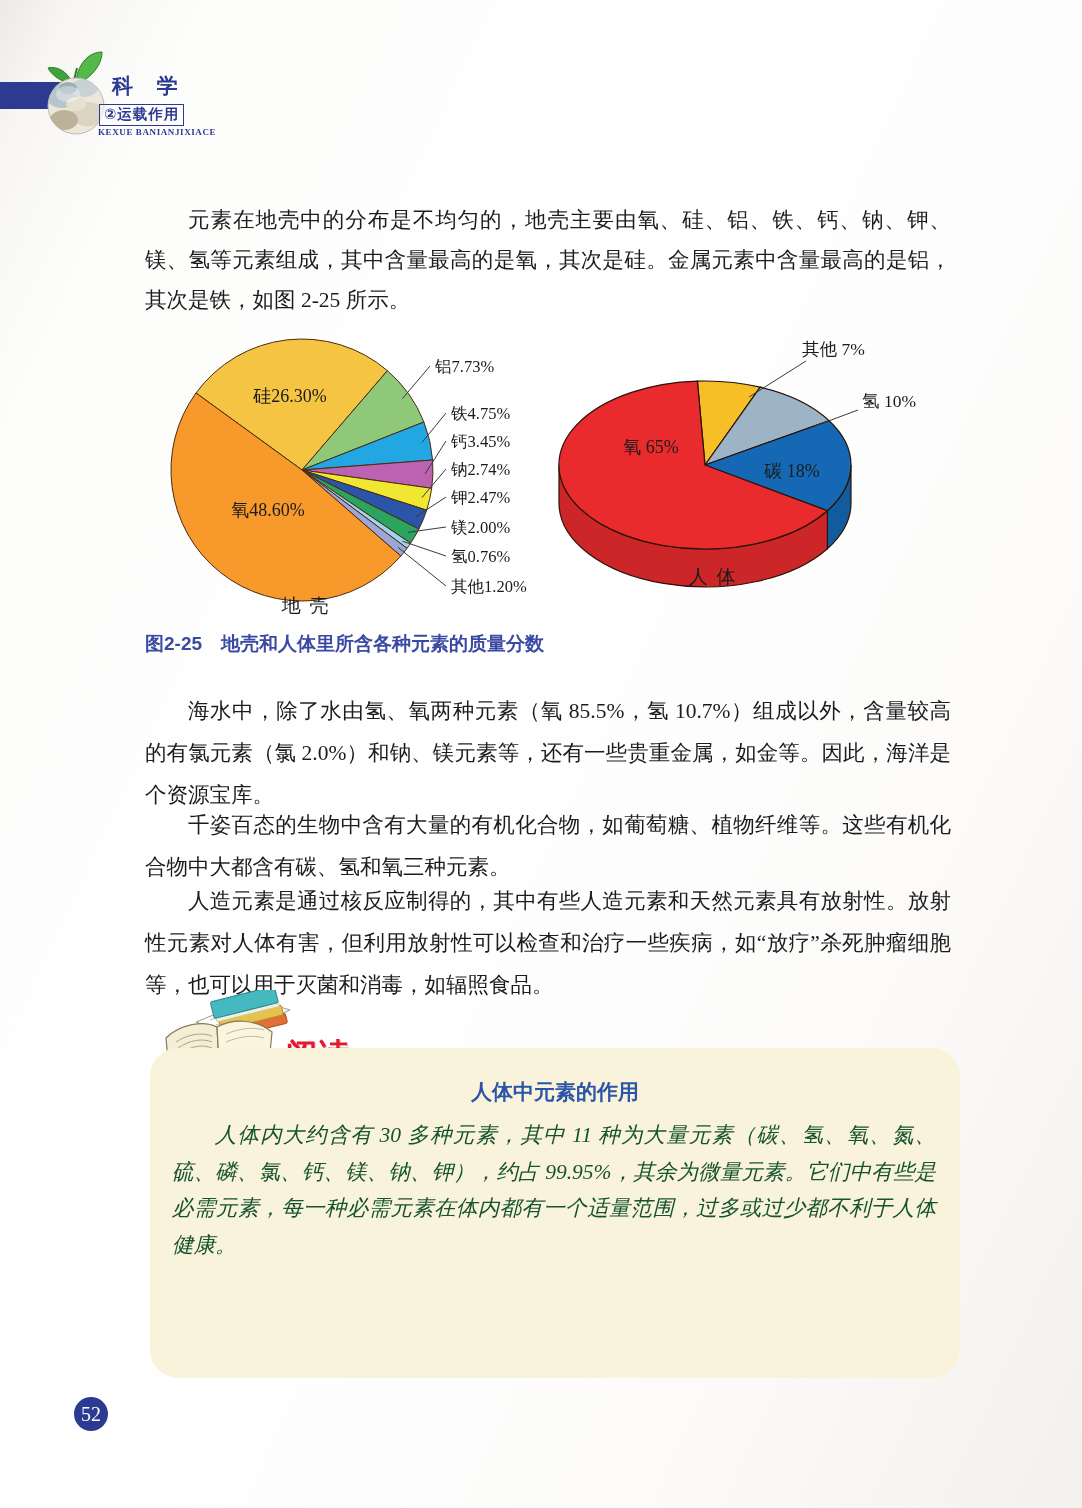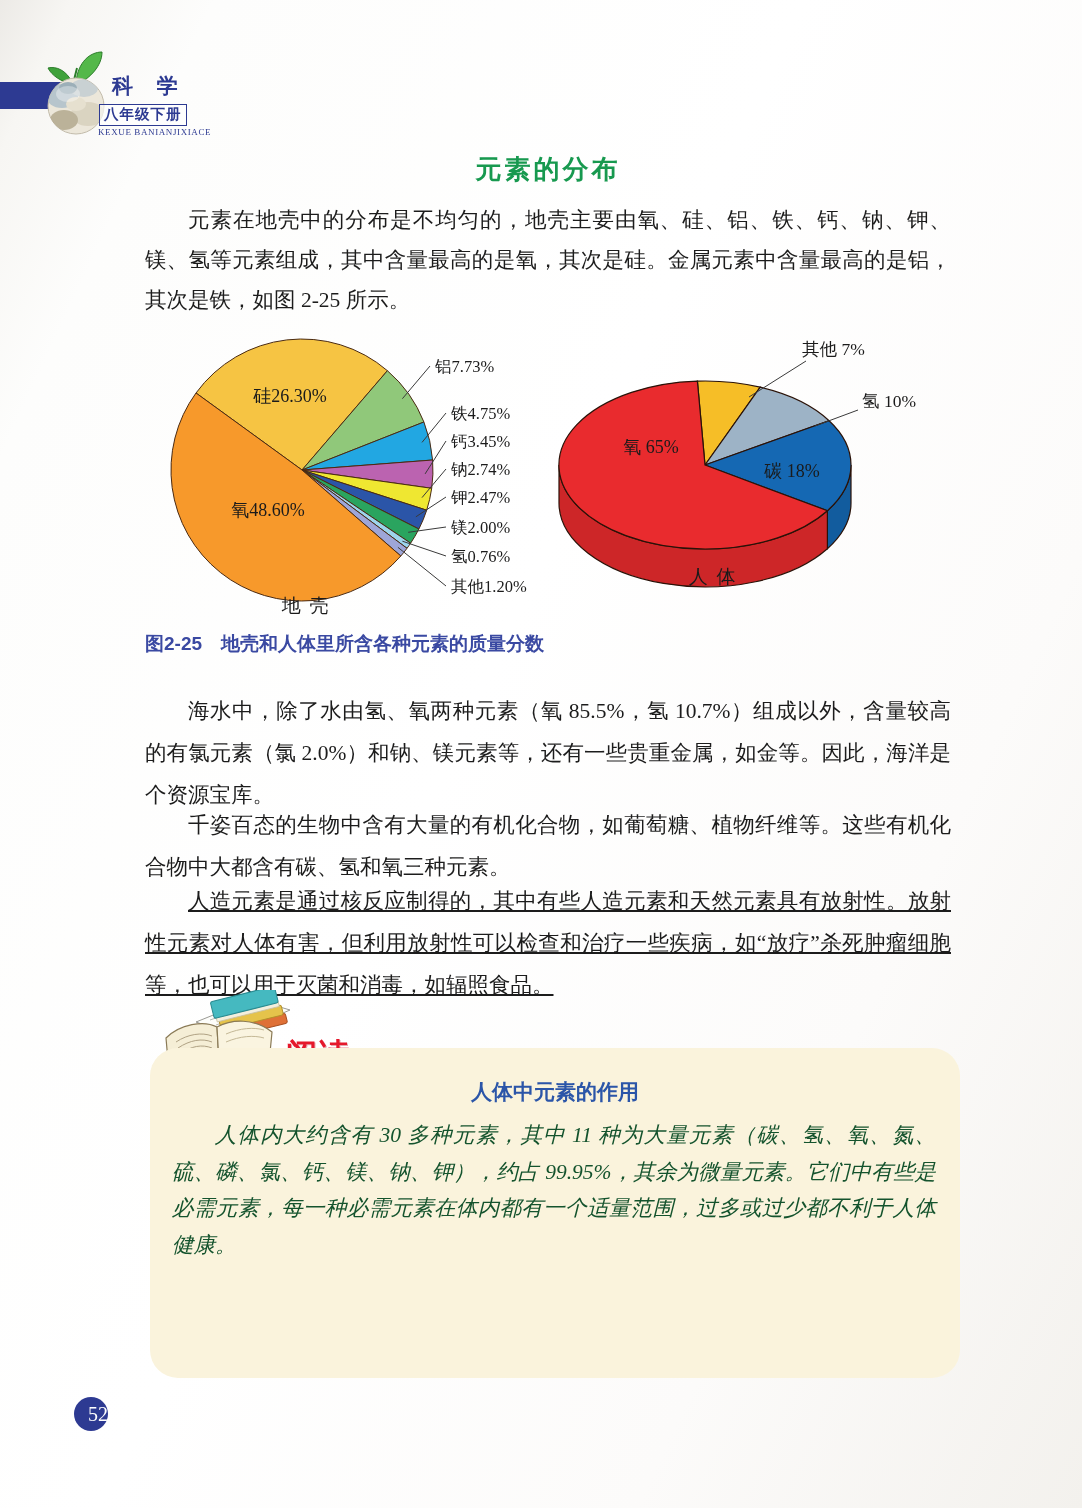--- a/index.html
+++ b/index.html
@@ -6,46 +6,46 @@
   .page{position:relative;width:1082px;height:1508px;overflow:hidden;
     background:linear-gradient(115deg,#eceae6 0%,#f7f6f3 4%,#fdfdfc 12%,#ffffff 45%,#fcfbfa 75%,#f3f1ed 100%);
     font-family:"Liberation Serif","DejaVu Serif",serif;color:#1e1e1e;}
   .hdr-bar{position:absolute;left:0;top:82px;width:74px;height:27px;background:#2d3a92;}
   .globe{position:absolute;left:28px;top:44px;width:96px;height:94px;}
   .brand-title{position:absolute;left:112px;top:72px;font-family:"Liberation Sans","DejaVu Sans",sans-serif;
     font-weight:bold;font-size:21px;letter-spacing:9px;color:#2d3a92;}
   .brand-sub{position:absolute;left:99px;top:104px;border:1.5px solid #2d3a92;padding:0px 4px 1px 4px;
     font-family:"Liberation Sans","DejaVu Sans",sans-serif;font-weight:bold;font-size:14.5px;letter-spacing:1px;color:#2d3a92;background:rgba(255,255,255,.6);}
   .brand-roman{position:absolute;left:98px;top:127px;font-family:"Liberation Serif",serif;
-    font-weight:normal;font-size:9px;letter-spacing:.6px;color:#2d3a92;}
+    font-weight:bold;font-size:9px;letter-spacing:.6px;color:#2d3a92;}
   .section-title{position:absolute;left:145px;top:152px;width:806px;margin:0;text-align:center;
     font-family:"Liberation Sans","DejaVu Sans",sans-serif;font-weight:bold;font-size:26px;letter-spacing:3px;color:#17994f;}
   .body-p{position:absolute;left:145px;width:806px;margin:0;font-size:21.5px;line-height:42px;
     text-indent:2em;text-align:justify;color:#1c1c1c;}
   .p1{top:200px;line-height:40px;}
   .p2{top:690px;}
   .p3{top:804px;}
-  .p4{top:880px;text-decoration:underline;}
+  .p4{top:880px;}
   .chart{position:absolute;}
   #crust-pie{left:140px;top:330px;}
   #body-pie{left:553px;top:325px;}
   .fig-caption{position:absolute;left:145px;top:631px;width:806px;
     font-family:"Liberation Sans","DejaVu Sans",sans-serif;font-weight:bold;font-size:19px;color:#3a49a2;}
   .read-icon{position:absolute;left:158px;top:990px;width:185px;height:96px;}
   .read-badge{position:absolute;left:286px;top:1034px;font-family:"Liberation Sans","DejaVu Sans",sans-serif;
     font-weight:bold;font-size:31px;color:#e5182b;letter-spacing:2px;text-shadow:1px 1px 0 rgba(180,0,20,.35);}
   .read-box{position:absolute;left:150px;top:1048px;width:810px;height:330px;background:#faf3dc;border-radius:28px;}
   .read-title{position:absolute;left:0;top:30px;width:100%;margin:0;text-align:center;
     font-family:Liberation Mono, monospace;font-weight:bold;font-size:21px;color:#2b55a8;}
   .read-p{position:absolute;left:22px;width:764px;margin:0;font-size:21.5px;line-height:36.5px;
     text-indent:2em;text-align:justify;font-style:italic;color:#14532d;}
   .rp1{top:69px;}
   .rp2{top:214px;}
   .page-num{position:absolute;left:74px;top:1397px;width:34px;height:34px;border-radius:50%;
-    background:#2d3a92;color:#ffffff;text-align:right;line-height:34px;font-size:20px;font-family:"Liberation Serif",serif;}
+    background:#2d3a92;color:#ffffff;text-align:center;line-height:34px;font-size:20px;font-family:"Liberation Serif",serif;}
   svg text{font-family:"Liberation Serif","DejaVu Serif",serif;fill:#1b1b1b;}
 </style>
 </head>
 <body>
 
 <div class="page">
 
   <div class="hdr-bar"></div>
 
   <svg class="globe" viewBox="0 0 96 94">
@@ -63,24 +63,23 @@
       <ellipse cx="56" cy="44" rx="14" ry="9" fill="#c3cdd2"></ellipse>
       <ellipse cx="60" cy="70" rx="17" ry="12" fill="#d8d0bd"></ellipse>
       <ellipse cx="36" cy="76" rx="14" ry="10" fill="#b3a98e"></ellipse>
       <ellipse cx="48" cy="60" rx="10" ry="7" fill="#e6dfcd"></ellipse>
       <ellipse cx="40" cy="44" rx="9" ry="6" fill="#8fa5b2"></ellipse>
     </g>
     <ellipse cx="40" cy="50" rx="12" ry="8" fill="#ffffff" opacity="0.35"></ellipse>
   </svg>
 
   <div class="brand-title">科 学</div>
-  <div class="brand-sub">八年级下册</div>
+  <div class="brand-sub">②运载作用</div>
   <div class="brand-roman">KEXUE BANIANJIXIACE</div>
 
-  <h1 class="section-title">元素的分布</h1>
 
   <p class="body-p p1">元素在地壳中的分布是不均匀的，地壳主要由氧、硅、铝、铁、钙、钠、钾、镁、氢等元素组成，其中含量最高的是氧，其次是硅。金属元素中含量最高的是铝，其次是铁，如图 2-25 所示。</p>
 
   <svg id="crust-pie" class="chart" width="420" height="298" viewBox="0 0 420 298">
       <path d="M162,140 L56.0,63.0 A131,131 0 0 1 247.4,40.7 Z" fill="#f6c443" stroke="#4a2a12" stroke-width="1"></path>
       <path d="M162,140 L247.4,40.7 A131,131 0 0 1 283.9,92.0 Z" fill="#90c87a" stroke="#4a2a12" stroke-width="1"></path>
       <path d="M162,140 L283.9,92.0 A131,131 0 0 1 292.6,130.0 Z" fill="#22a7e2" stroke="#4a2a12" stroke-width="1"></path>
       <path d="M162,140 L292.6,130.0 A131,131 0 0 1 291.7,158.3 Z" fill="#bb63b0" stroke="#4a2a12" stroke-width="1"></path>
       <path d="M162,140 L291.7,158.3 A131,131 0 0 1 286.7,180.2 Z" fill="#efe731" stroke="#4a2a12" stroke-width="1"></path>
       <path d="M162,140 L286.7,180.2 A131,131 0 0 1 278.9,199.0 Z" fill="#2b55a8" stroke="#4a2a12" stroke-width="1"></path>

